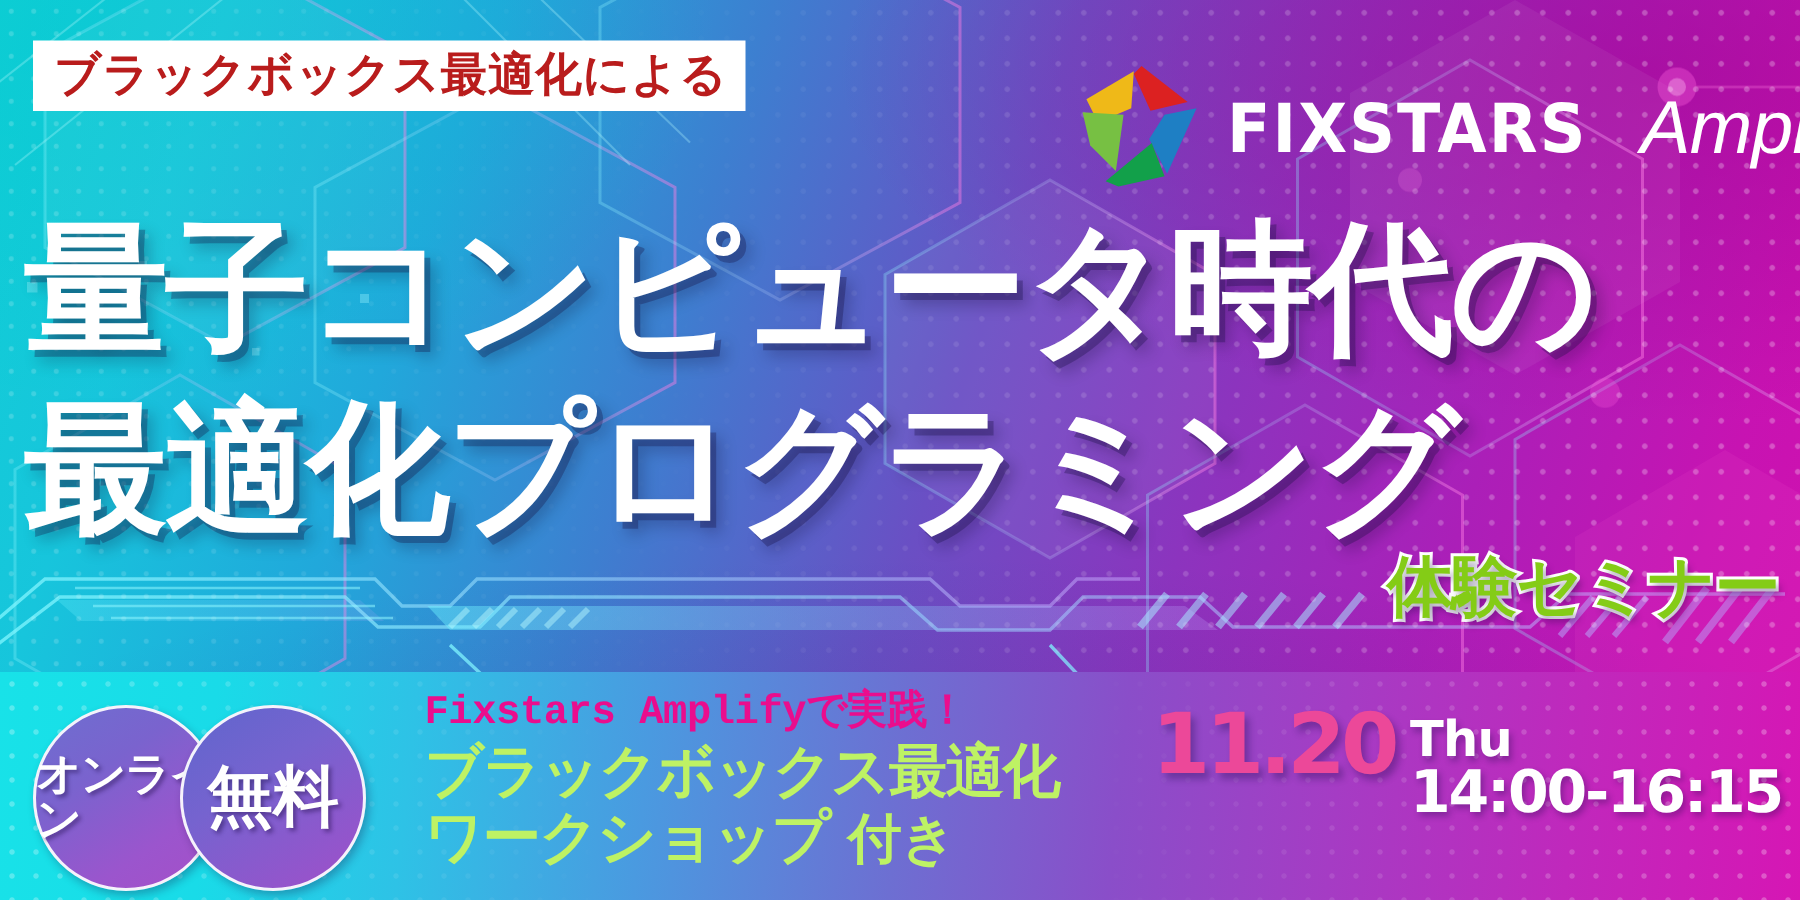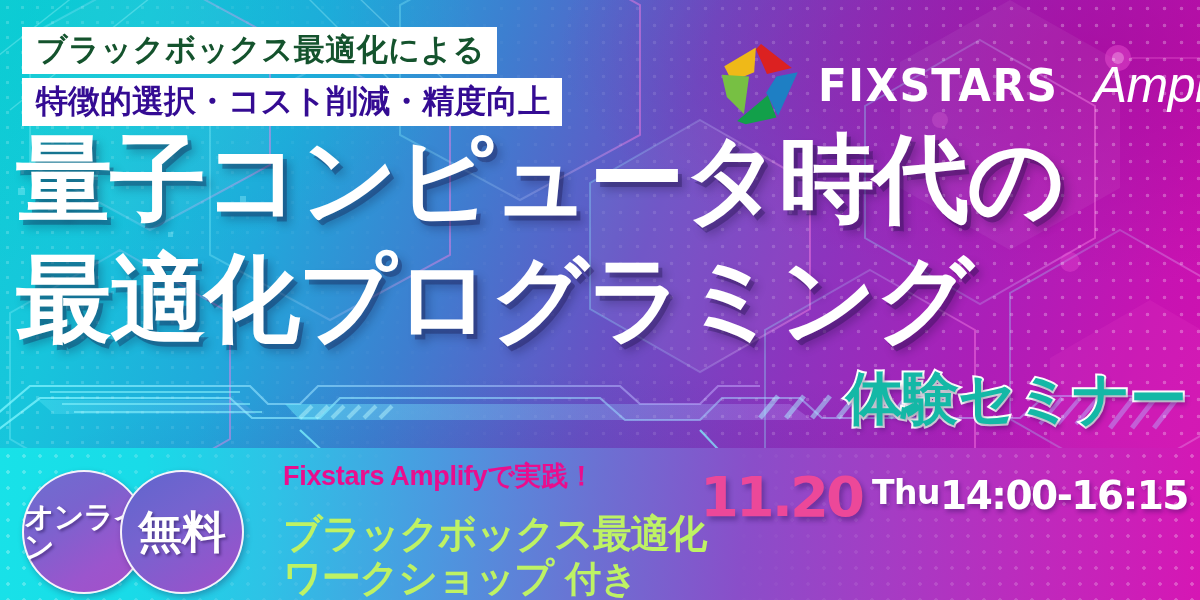--- a/index.html
+++ b/index.html
@@ -106,21 +106,21 @@
     background: #ffffff;
     color: #3b0f9e;
     font-weight: 700;
     line-height: 1;
     letter-spacing: .5px;
     white-space: nowrap;
   }
   .tagline-1 {
     font-size: 31px;
     padding: 7px 12px 9px 14px;
-    color: #14532d;
+    color: #b91c1c;
   }
   .tagline-2 {
     font-size: 32px;
     padding: 7px 12px 9px 14px;
     color: #340b93;
     font-weight: 700;
     letter-spacing: 0px;
   }
 
   
@@ -153,44 +153,44 @@
     line-height: 1;
     letter-spacing: -.5px;
     margin-left: 6px;
     font-family: "Liberation Sans", sans-serif;
   }
 
   
   .title-block {
     position: absolute;
     left: 16px;
-    top: 131px;
+    top: 144px;
     width: 1170px;
   }
   .title-line {
     color: #ffffff;
     font-weight: 700;
     font-size: 96px;
     line-height: 1.0;
     letter-spacing: -2px;
     white-space: nowrap;
     text-shadow:
       4px 5px 0 rgba(20,10,60,.30),
       7px 8px 10px rgba(10,5,40,.25);
     font-family: "DejaVu Sans", sans-serif;
   }
   .title-line-2 { margin-top: 24px; }
 
   .subtitle {
     position: absolute;
     right: 14px;
     top: 370px;
-    color: #14b8a6;
-    font-weight: 700;
-    font-size: 57px;
+    color: #84cc16;
+    font-weight: 700;
+    font-size: 44px;
     letter-spacing: -1px;
     line-height: 1;
     white-space: nowrap;
     font-family: "DejaVu Sans", sans-serif;
     -webkit-text-stroke: 4px #ffffff;
     paint-order: stroke fill;
     text-shadow: 3px 4px 5px rgba(20,10,60,.35);
   }
 
   
@@ -229,22 +229,22 @@
     left: 283px;
     top: 463px;
     line-height: 1;
     white-space: nowrap;
   }
   .promo-lead {
     color: #ea0d8d;
     font-weight: 700;
     font-size: 27px;
     letter-spacing: -.3px;
-    margin-bottom: 24px;
-    font-family: Liberation Sans, sans-serif;
+    margin-bottom: 5px;
+    font-family: Liberation Mono, monospace;
   }
   .promo-main {
     color: #bef264;
     font-weight: 700;
     font-size: 39px;
     letter-spacing: -1.2px;
     margin-bottom: 5px;
     font-family: "DejaVu Sans", sans-serif;
   }
   .promo-main-2 { margin-bottom: 0; }
@@ -263,21 +263,21 @@
     color: #ec4899;
     font-weight: 700;
     font-size: 56px;
     line-height: .96;
     letter-spacing: -3px;
     font-family: "DejaVu Sans", sans-serif;
     text-shadow: 3px 4px 5px rgba(25,10,70,.32);
   }
   .date-right {
     display: flex;
-    flex-direction: row;
+    flex-direction: column;
     justify-content: center;
     margin-top: 6px;
   }
   .date-dow {
     color: #ffffff;
     font-weight: 700;
     font-size: 33px;
     line-height: 1;
     letter-spacing: -.5px;
     font-family: "DejaVu Sans", sans-serif;
@@ -444,21 +444,20 @@
 
   <div class="bg-dots"></div>
   <div class="bg-dots-left"></div>
 
   <div class="bottom-band">
     <div class="band-dots"></div>
   </div>
 
   <div class="tagline-wrap">
     <div class="tagline tagline-1">ブラックボックス最適化による</div>
-    <div class="tagline tagline-2">特徴的選択・コスト削減・精度向上</div>
   </div>
 
   <div class="logo">
     <svg class="logo-star" viewBox="0 0 100 96">
       <polygon points="7,26 44,4 42,33 16,44" fill="#EFB918"></polygon>
       <polygon points="50,0 86,28 57,35 44,6" fill="#DC2121"></polygon>
       <polygon points="93,33 70,84 56,57 68,38" fill="#1E7FC4"></polygon>
       <polygon points="22,90 58,60 68,86 32,94" fill="#12A04A"></polygon>
       <polygon points="4,36 36,38 30,82 10,62" fill="#77C043"></polygon>
     </svg>

